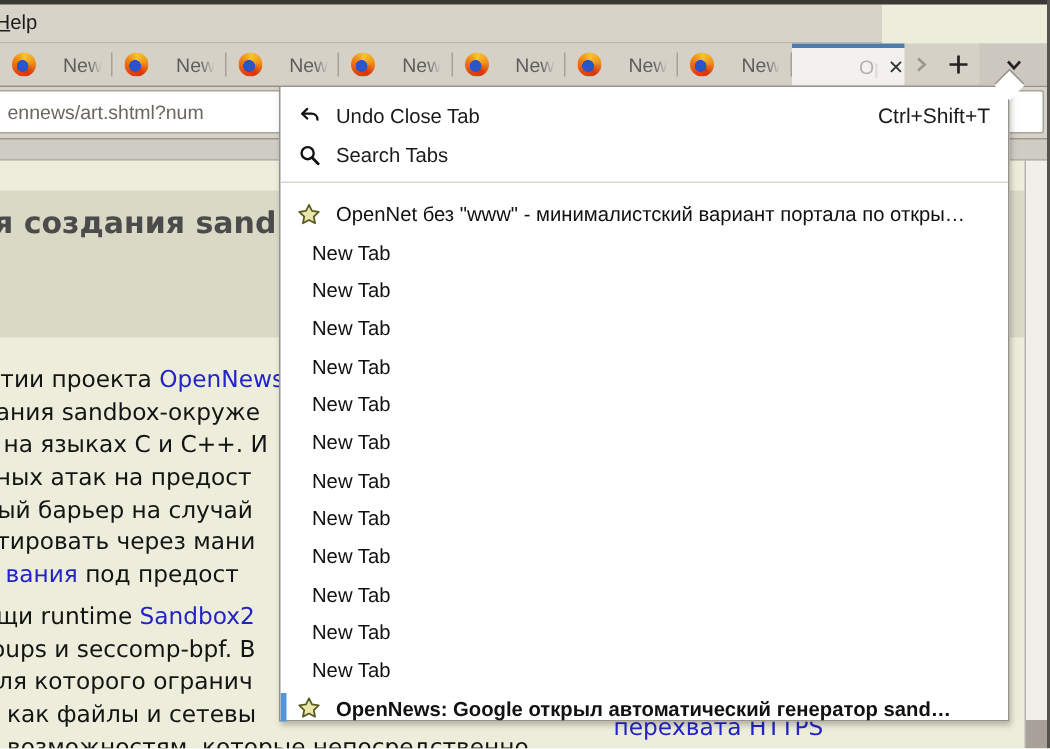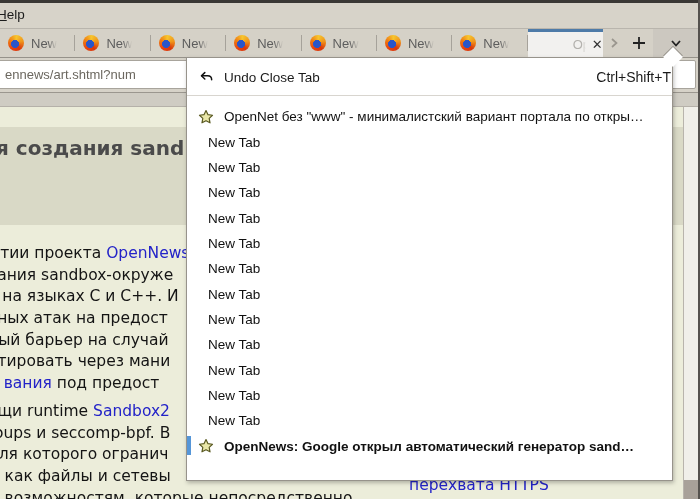--- a/index.html
+++ b/index.html
@@ -2,30 +2,30 @@
 <html><head>
 <meta charset="utf-8">
 <style>
   html,body{margin:0;padding:0;}
   .screen{position:relative;width:700px;height:499px;overflow:hidden;
     font-family:"Liberation Sans",sans-serif;background:#ecedda;}
 
   
   .top-border{position:absolute;left:0;top:0;width:700px;height:3px;background:#3a3835;z-index:30;}
   .right-border{position:absolute;right:0;top:0;width:2px;height:499px;background:#55524e;z-index:60;}
-  .menubar{position:absolute;left:0;top:3px;width:700px;height:25px;background:#d7d3c9;
+  .menubar{position:absolute;left:0;top:3px;width:588px;height:25px;background:#d7d3c9;
     border-bottom:1px solid #b9b5ad;z-index:20;}
   .help-label{position:absolute;left:-3px;top:4px;font-size:13.5px;color:#1c1c1c;}
   .help-label::first-letter{text-decoration:underline;}
 
   
   .tabbar{position:absolute;left:0;top:29px;width:700px;height:28px;background:#d5d1c7;
     border-bottom:1px solid #96928a;display:flex;z-index:20;}
   .tab{position:relative;width:75.4px;height:28px;box-sizing:border-box;display:flex;
-    align-items:center;padding-left:8px;gap:7px;}
+    align-items:center;padding-left:8px;gap:18px;}
   .tab::after{content:"";position:absolute;right:0;top:6px;bottom:6px;width:1px;background:#a6a29a;}
   .tab-label{font-size:13px;color:#5d5d5d;white-space:nowrap;overflow:hidden;max-width:40px;
     -webkit-mask-image:linear-gradient(to right,#000 65%,transparent 100%);
     mask-image:linear-gradient(to right,#000 65%,transparent 100%);}
   .tab.active{width:75px;background:#f2f1ef;border-top:3px solid #4e7ba8;padding-left:24px;gap:5px;}
   .tab.active::after{display:none;}
   .tab.active .tab-label{color:#b3b1ad;max-width:26px;}
   .tab-close{font-size:13px;color:#333;margin-left:1px;line-height:1;}
   .ff-icon{width:16px;height:16px;border-radius:50%;flex:none;
     background:radial-gradient(circle at 44% 56%,#2a55c8 0 30%,rgba(0,0,0,0) 32%),
@@ -61,21 +61,21 @@
   .bottom-right-link{position:absolute;left:409px;top:371px;font-family:"DejaVu Sans",sans-serif;
     font-size:15.5px;color:#2323c8;white-space:nowrap;z-index:2;}
   .scroll-track{position:absolute;left:683px;top:0;width:15px;height:394px;background:#f0efe9;
     border-left:1px solid #b8b4ac;}
   .scroll-thumb{position:absolute;left:0;top:375px;width:15px;height:19px;background:#a8a199;}
 
   
   .menu-panel{position:absolute;left:186px;top:57px;width:487px;height:424px;background:#fff;
     border:1px solid #97938b;box-sizing:border-box;z-index:50;
     box-shadow:1px 2px 4px rgba(0,0,0,0.25);display:flex;flex-direction:column;}
-  .menu-item{position:relative;display:flex;align-items:center;gap:10px;padding:0 1px 0 11px;
+  .menu-item{position:relative;display:flex;align-items:center;gap:10px;padding:0 12px 0 11px;
     height:26px;flex:none;font-size:13.5px;color:#1a1a1a;}
   .menu-item .mi-icon{width:16px;height:16px;flex:none;display:flex;align-items:center;justify-content:center;}
   .menu-shortcut{margin-left:auto;font-size:14px;color:#1a1a1a;}
   .menu-separator{height:1px;background:#d8d5cf;margin:5px 0;flex:none;}
   .menu-tab-list{display:flex;flex-direction:column;flex:1;padding-top:3px;}
   .menu-tab-item{position:relative;display:flex;align-items:center;gap:10px;padding:0 10px 0 11px;
     height:25.35px;flex:none;font-size:13.5px;color:#111;white-space:nowrap;overflow:hidden;}
   .menu-tab-item.bold{font-weight:bold;}
   .menu-tab-item.current::before{content:"";position:absolute;left:0;top:3px;width:4px;height:19px;
     background:#5596d8;}
@@ -182,20 +182,29 @@
     <div class="menu-item">
       <span class="mi-icon">
         <svg class="line-icon" width="15" height="15" viewBox="0 0 16 16">
           <path d="M6.2 2.8 2.6 6.2l3.6 3.4" fill="none" stroke="#111" stroke-width="1.6" stroke-linecap="round" stroke-linejoin="round"></path>
           <path d="M2.9 6.2h6.3c2.5 0 4.3 1.8 4.3 4.2" fill="none" stroke="#111" stroke-width="1.6" stroke-linecap="round"></path>
         </svg>
       </span>
       <span>Undo Close Tab</span>
       <span class="menu-shortcut">Ctrl+Shift+T</span>
     </div>
+    <div class="menu-item">
+      <span class="mi-icon">
+        <svg class="line-icon" width="15" height="15" viewBox="0 0 16 16">
+          <circle cx="6.5" cy="6.5" r="4.3" fill="none" stroke="#111" stroke-width="1.7"></circle>
+          <path d="M9.8 9.8 14 14" stroke="#111" stroke-width="2" stroke-linecap="round"></path>
+        </svg>
+      </span>
+      <span>Search Tabs</span>
+    </div>
     <div class="menu-separator"></div>
     <div class="menu-tab-list" id="menu-tab-list">
         <div class="menu-tab-item">
           <span class="mi-icon"><span class="star-icon"><svg class="line-icon" width="16" height="16" viewBox="0 0 16 16">
                 <path d="M8 1.6l2 4.05 4.5.62-3.3 3.1.82 4.45L8 11.7l-4.02 2.12.82-4.45-3.3-3.1 4.5-.62z" fill="#e9e7a8" stroke="#5a5a22" stroke-width="1.2" stroke-linejoin="round"></path>
               </svg></span></span>
           <span>OpenNet без "www" - минималистский вариант портала по откры…</span>
         </div>
         <div class="menu-tab-item">
           <span class="mi-icon"><span class="ff-icon"></span></span>

